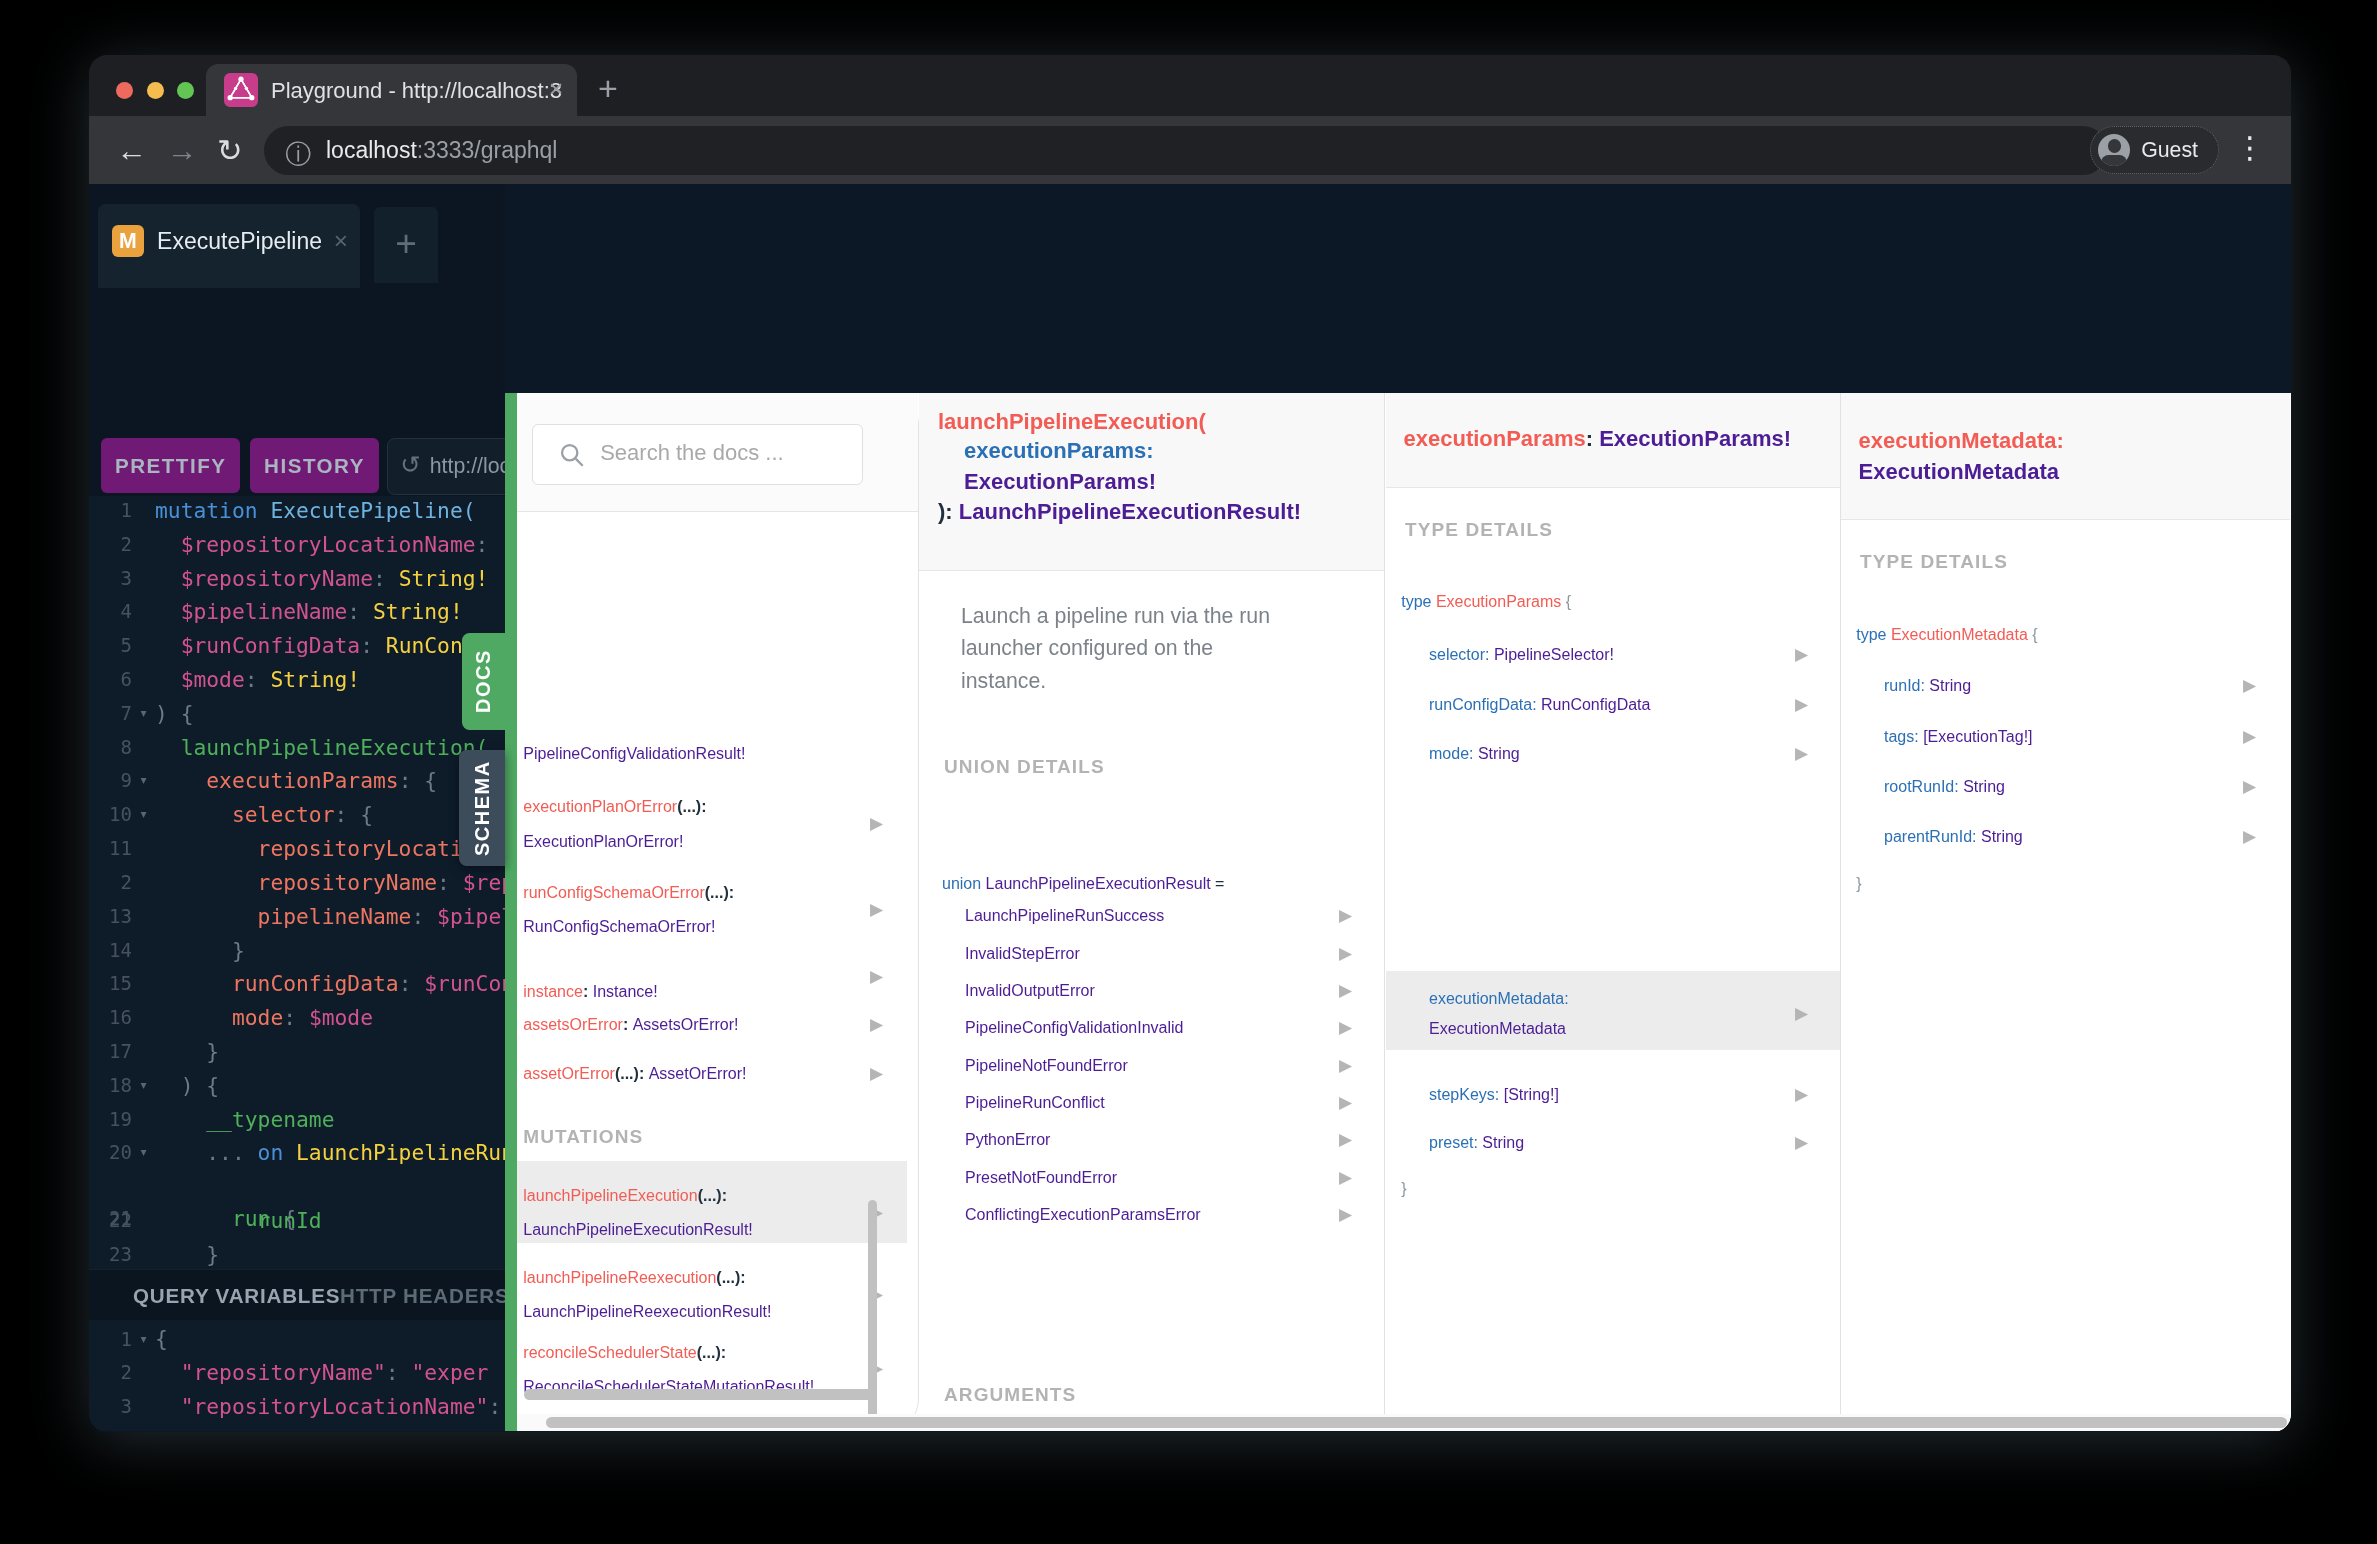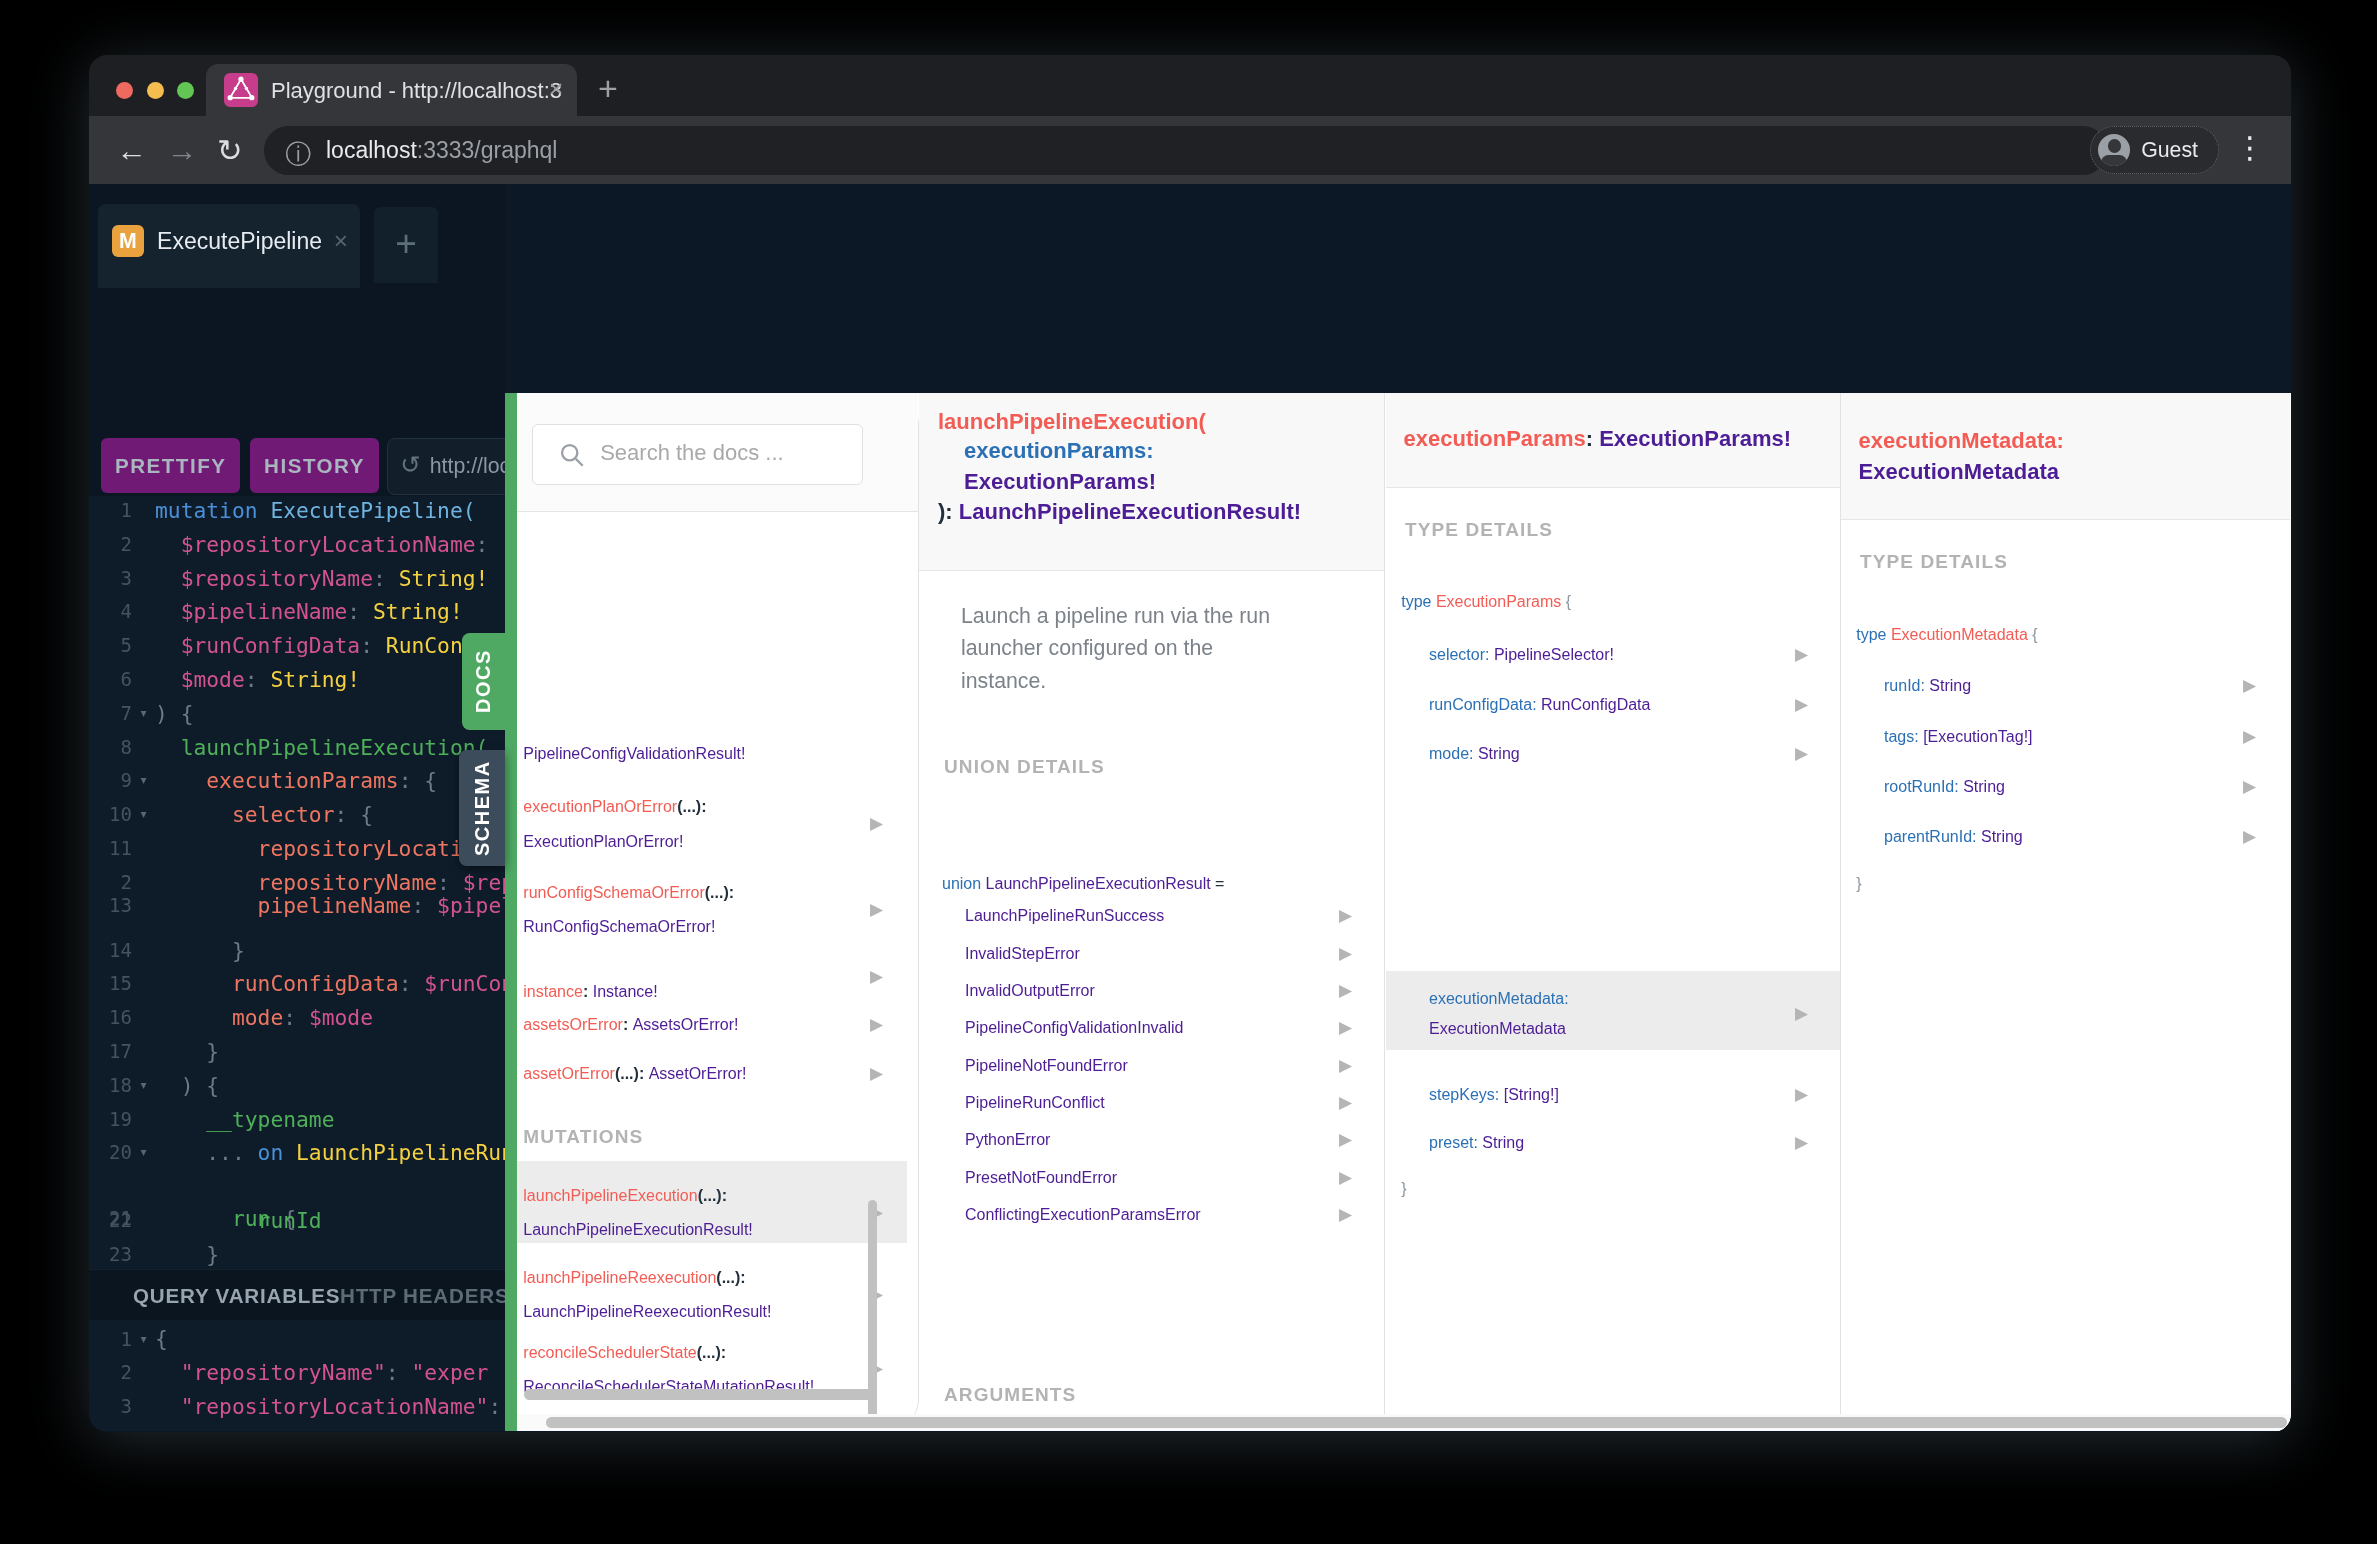--- a/index.html
+++ b/index.html
@@ -155,21 +155,21 @@
           <div class="cline" style="top:65px;"><span class="ln">3</span><span class="fold"></span><span class="code"><span class="tk-var">  $repositoryName</span><span class="tk-punc">: </span><span class="tk-type">String!</span></span></div>
           <div class="cline" style="top:98px;"><span class="ln">4</span><span class="fold"></span><span class="code"><span class="tk-var">  $pipelineName</span><span class="tk-punc">: </span><span class="tk-type">String!</span></span></div>
           <div class="cline" style="top:132px;"><span class="ln">5</span><span class="fold"></span><span class="code"><span class="tk-var">  $runConfigData</span><span class="tk-punc">: </span><span class="tk-type">RunConfigData!</span></span></div>
           <div class="cline" style="top:166px;"><span class="ln">6</span><span class="fold"></span><span class="code"><span class="tk-var">  $mode</span><span class="tk-punc">: </span><span class="tk-type">String!</span></span></div>
           <div class="cline" style="top:200px;"><span class="ln">7</span><span class="fold">▾</span><span class="code"><span class="tk-punc">) {</span></span></div>
           <div class="cline" style="top:234px;"><span class="ln">8</span><span class="fold"></span><span class="code"><span class="tk-field">  launchPipelineExecution(</span></span></div>
           <div class="cline" style="top:267px;"><span class="ln">9</span><span class="fold">▾</span><span class="code"><span class="tk-prop">    executionParams</span><span class="tk-punc">: {</span></span></div>
           <div class="cline" style="top:301px;"><span class="ln">10</span><span class="fold">▾</span><span class="code"><span class="tk-prop">      selector</span><span class="tk-punc">: {</span></span></div>
           <div class="cline" style="top:335px;"><span class="ln">11</span><span class="fold"></span><span class="code"><span class="tk-prop">        repositoryLocationName</span></span></div>
           <div class="cline" style="top:369px;"><span class="ln">2</span><span class="fold"></span><span class="code"><span class="tk-prop">        repositoryName</span><span class="tk-punc">: </span><span class="tk-var">$repositoryName</span></span></div>
-          <div class="cline" style="top:392px;justify-content:space-between;"><span class="ln">13</span><span class="fold"></span><span class="code"><span class="tk-prop">        pipelineName</span><span class="tk-punc">: </span><span class="tk-var">$pipelineName</span></span></div>
+          <div class="cline" style="top:403px;justify-content:space-between;"><span class="ln">13</span><span class="fold"></span><span class="code"><span class="tk-prop">        pipelineName</span><span class="tk-punc">: </span><span class="tk-var">$pipelineName</span></span></div>
           <div class="cline" style="top:437px;"><span class="ln">14</span><span class="fold"></span><span class="code"><span class="tk-punc">      }</span></span></div>
           <div class="cline" style="top:470px;"><span class="ln">15</span><span class="fold"></span><span class="code"><span class="tk-prop">      runConfigData</span><span class="tk-punc">: </span><span class="tk-var">$runConfigData</span></span></div>
           <div class="cline" style="top:504px;"><span class="ln">16</span><span class="fold"></span><span class="code"><span class="tk-prop">      mode</span><span class="tk-punc">: </span><span class="tk-var">$mode</span></span></div>
           <div class="cline" style="top:538px;"><span class="ln">17</span><span class="fold"></span><span class="code"><span class="tk-punc">    }</span></span></div>
           <div class="cline" style="top:572px;"><span class="ln">18</span><span class="fold">▾</span><span class="code"><span class="tk-punc">  ) {</span></span></div>
           <div class="cline" style="top:606px;"><span class="ln">19</span><span class="fold"></span><span class="code"><span class="tk-field">    __typename</span></span></div>
           <div class="cline" style="top:639px;"><span class="ln">20</span><span class="fold">▾</span><span class="code"><span class="tk-punc">    ... </span><span class="tk-kw">on </span><span class="tk-type">LaunchPipelineRunSuccess</span></span></div>
           <div class="cline" style="top:673px;margin-top:32px;"><span class="ln">21</span><span class="fold"></span><span class="code"><span class="tk-field">      run </span><span class="tk-punc">{</span></span></div>
           <div class="cline" style="top:707px;"><span class="ln">22</span><span class="fold"></span><span class="code"><span class="tk-field">        runId</span></span></div>
           <div class="cline" style="top:741px;"><span class="ln">23</span><span class="fold"></span><span class="code"><span class="tk-punc">    }</span></span></div>

